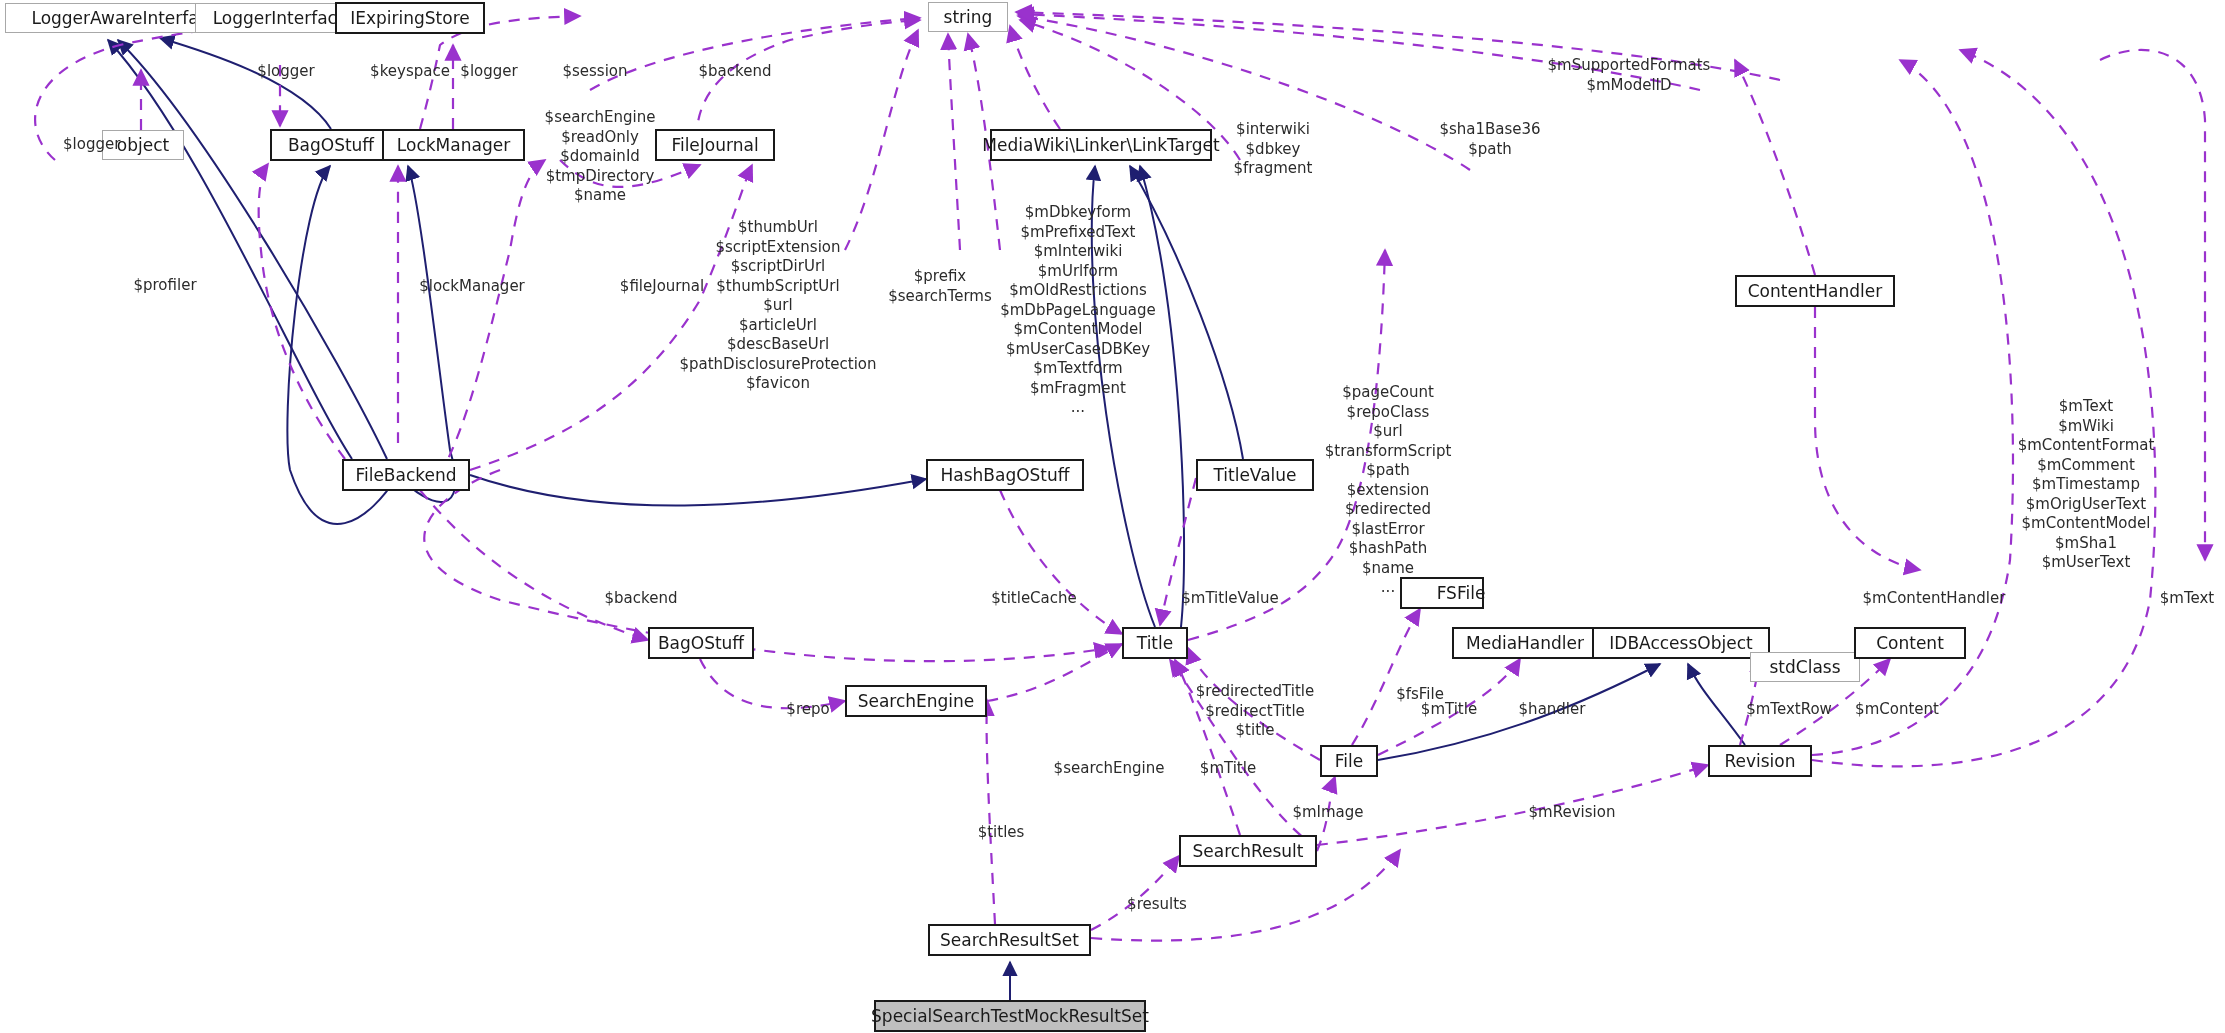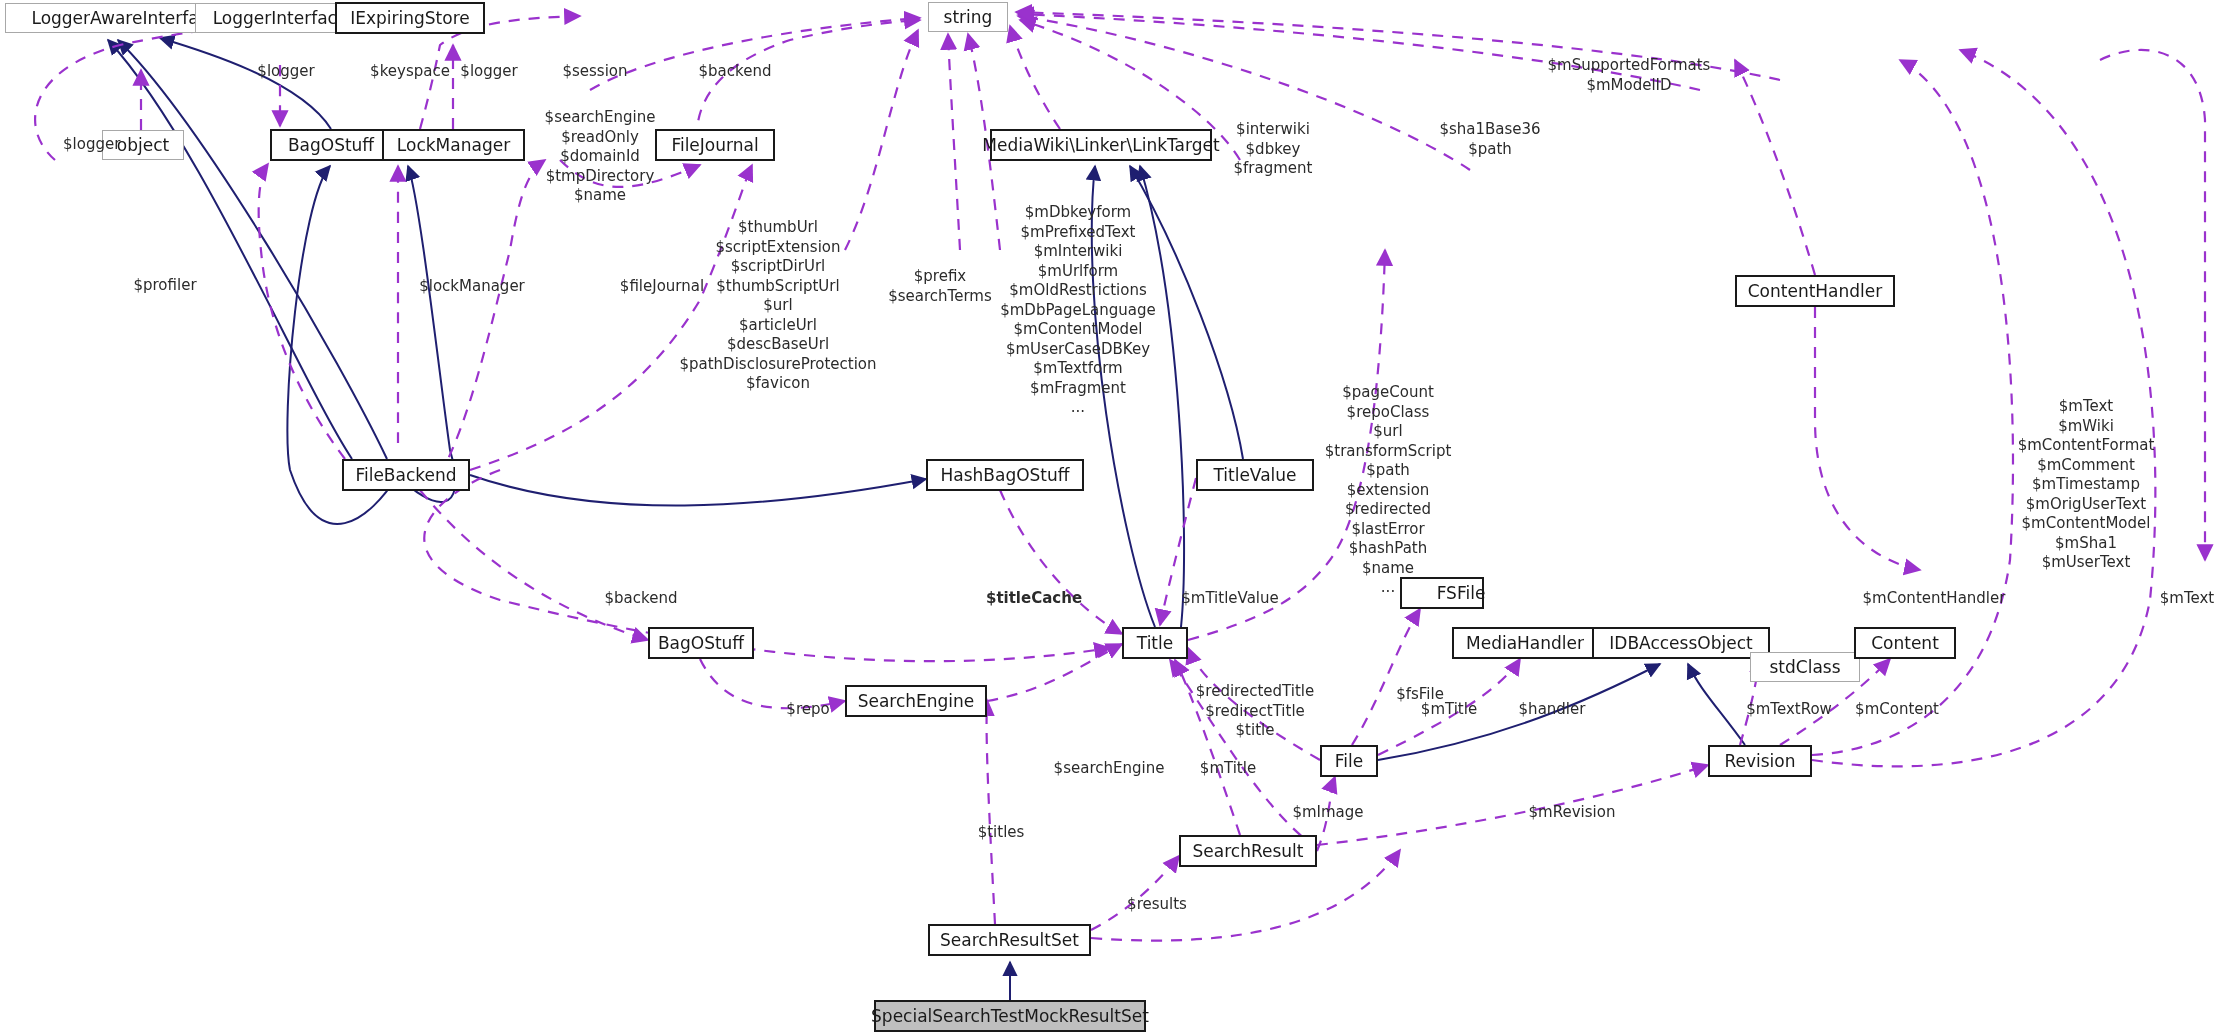--- a/index.html
+++ b/index.html
@@ -148,21 +148,21 @@
       </div>
       <div class="node solid" style="left: 1452px; top: 627px; width: 146px; height: 32px;">
         <span>MediaHandler</span>
       </div>
       <div class="node solid" style="left: 1592px; top: 627px; width: 178px; height: 32px;">
         <span>IDBAccessObject</span>
       </div>
       <div class="node thin" style="left: 1750px; top: 628px; width: 110px; height: 30px; margin-top: 24px;">
         <span>stdClass</span>
       </div>
-      <div class="node solid" style="left: 1854px; top: 627px; width: 102px; height: 32px;">
+      <div class="node solid" style="left: 1854px; top: 627px; width: 112px; height: 32px;">
         <span>Content</span>
       </div>
       <div class="node solid" style="left: 1320px; top: 745px; width: 58px; height: 32px;">
         <span>File</span>
       </div>
       <div class="node solid" style="left: 1708px; top: 745px; width: 104px; height: 32px;">
         <span>Revision</span>
       </div>
       <div class="node solid" style="left: 1179px; top: 835px; width: 138px; height: 32px;">
         <span>SearchResult</span>
@@ -234,21 +234,21 @@
 $mContentFormat
 $mComment
 $mTimestamp
 $mOrigUserText
 $mContentModel
 $mSha1
 $mUserText</div>
       <div class="elabel" style="left: 1934px; top: 589px;">$mContentHandler</div>
       <div class="elabel" style="left: 2187px; top: 589px;">$mText</div>
       <div class="elabel" style="left: 641px; top: 589px;">$backend</div>
-      <div class="elabel" style="left: 1034px; top: 589px; font-weight: bold;">$titleCache</div>
+      <div class="elabel" style="left: 1034px; top: 589px;">$titleCache</div>
       <div class="elabel" style="left: 1230px; top: 589px;">$mTitleValue</div>
       <div class="elabel" style="left: 1420px; top: 685px;">$fsFile</div>
       <div class="elabel" style="left: 808px; top: 700px;">$repo</div>
       <div class="elabel" style="left: 1255px; top: 682px;">$redirectedTitle
 $redirectTitle
 $title</div>
       <div class="elabel" style="left: 1449px; top: 700px;">$mTitle</div>
       <div class="elabel" style="left: 1552px; top: 700px;">$handler</div>
       <div class="elabel" style="left: 1789px; top: 700px;">$mTextRow</div>
       <div class="elabel" style="left: 1897px; top: 700px;">$mContent</div>

